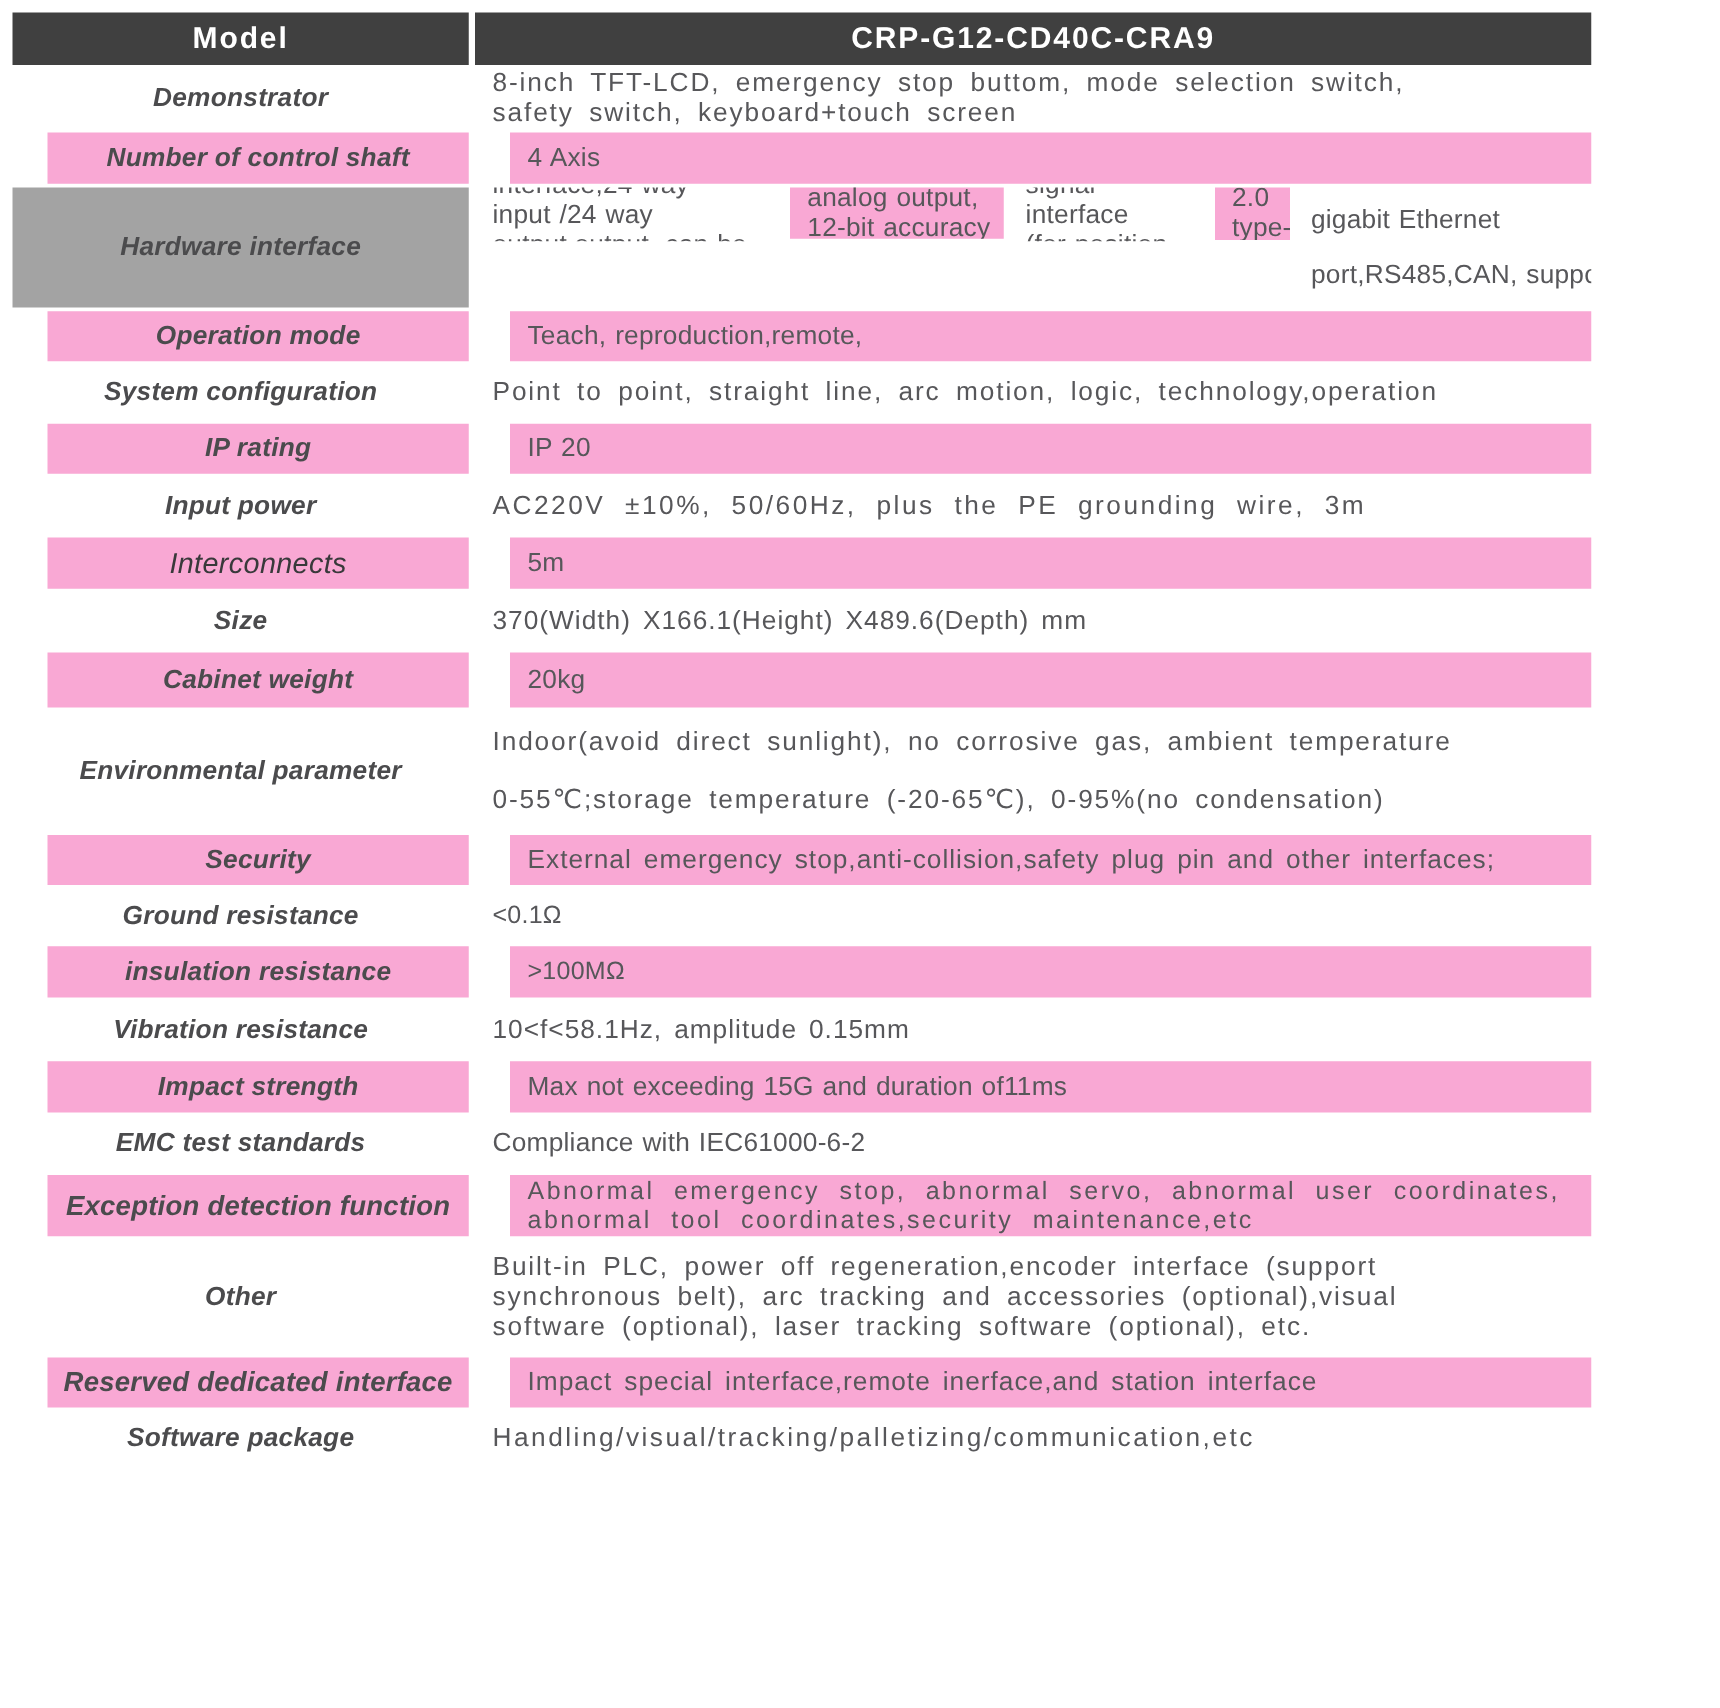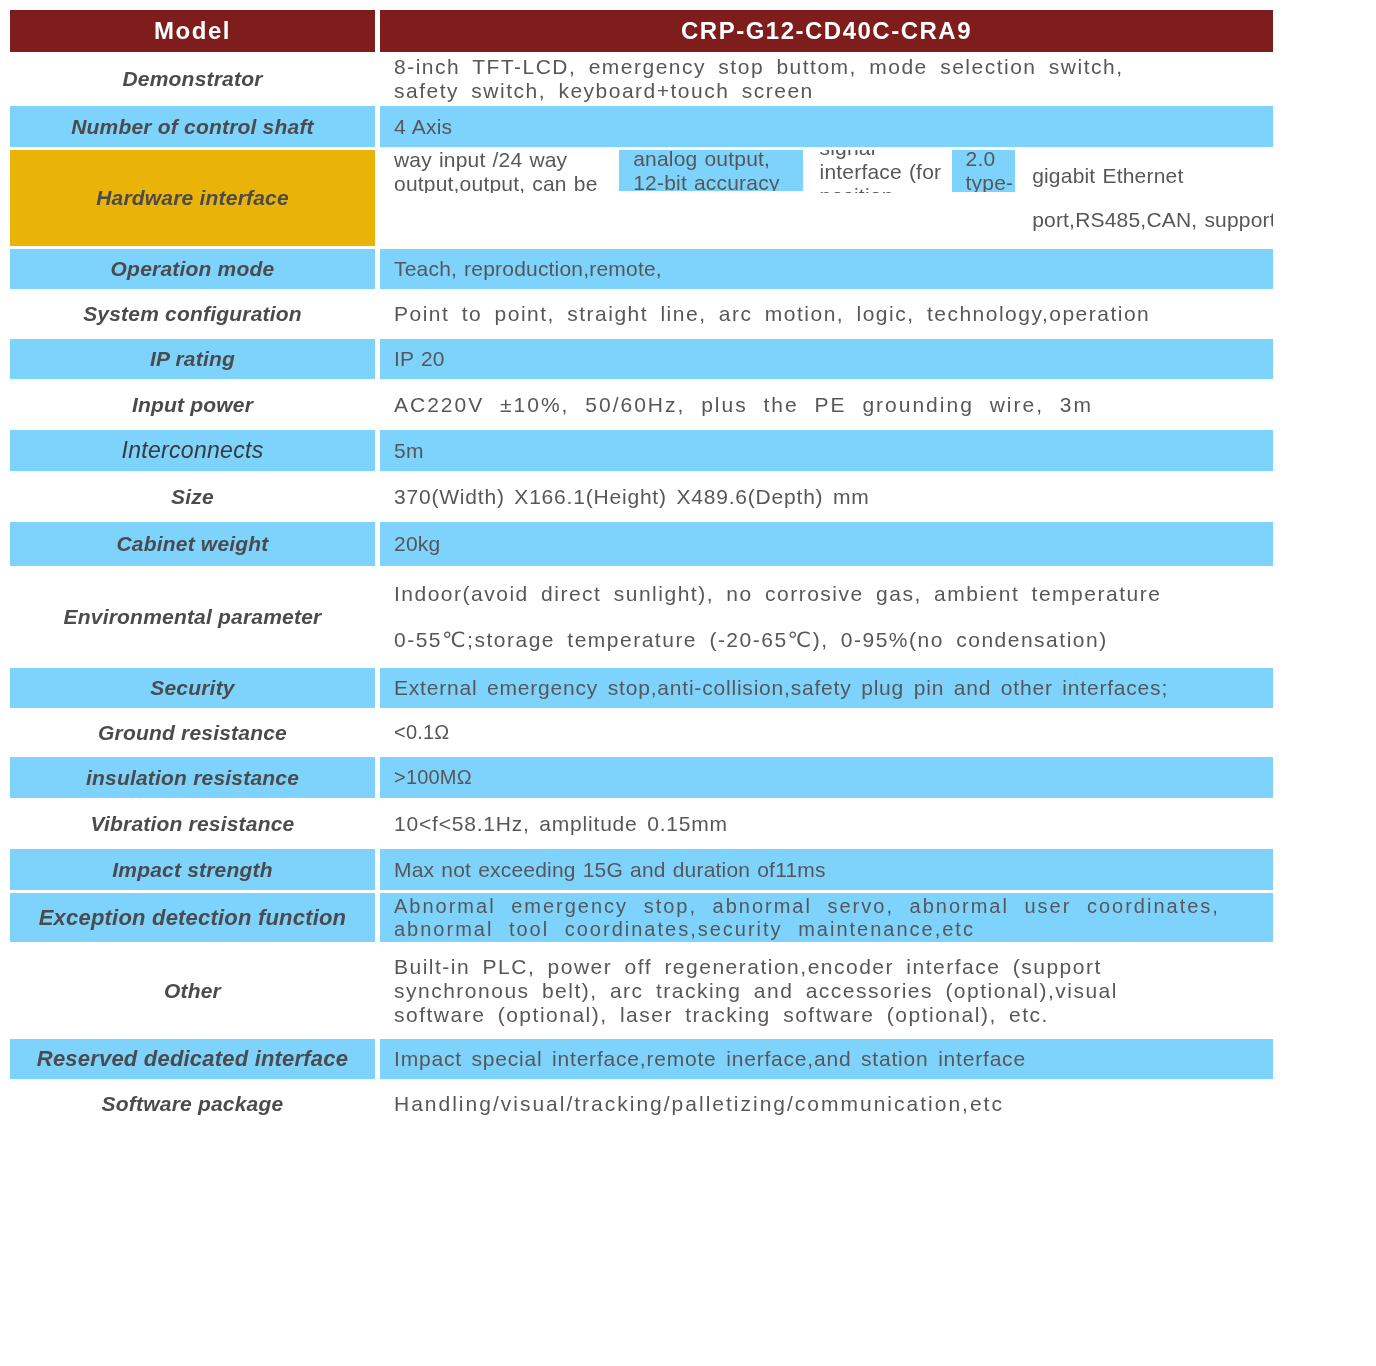--- a/index.html
+++ b/index.html
@@ -26,25 +26,25 @@
     font-weight:bold; font-size:21px; color:#4b4b4d;
     letter-spacing:0.2px;
     font-style:italic;
   }
   .value {
     padding-left:14px;
     font-size:21px; color:#57575a;
     letter-spacing:0.2px; word-spacing:1px;
     white-space:pre-wrap;
   }
-  .g  { background:#7dd3fc; }
+  .g  { background:#f9a8d4;margin-left:28px; }
   .w  { background:#ffffff; }
-  .lt { background:#eab308; }
+  .lt { background:#a3a3a3; }
   .hdr {
-    background:#7f1d1d; color:#ffffff;
+    background:#404040; color:#ffffff;
     font-weight:bold; font-size:24px; letter-spacing:1.5px;
     justify-content:center; text-align:center; padding-left:0;
   }
   .hw-vals { display:flex; flex-direction:row; gap:3px; }
   .sp1 { letter-spacing:0.8px; word-spacing:3px;text-align:right; }
   .sp2 { letter-spacing:1.5px; word-spacing:5px; }
   .sp3 { letter-spacing:2px;  word-spacing:8px; }
   .lh23 { line-height:23px; }
   .lh24 { line-height:24px; }
   .lh44 { line-height:44px; }
@@ -147,20 +147,24 @@
     <div class="row" style="height:45px">
       <div class="cell label w">Vibration resistance</div>
       <div class="cell value w sp1">10&lt;f&lt;58.1Hz, amplitude 0.15mm</div>
     </div>
 
     <div class="row" style="height:41px">
       <div class="cell label g">Impact strength</div>
       <div class="cell value g">Max not exceeding 15G and duration of11ms</div>
     </div>
 
+    <div class="row" style="height:44px">
+      <div class="cell label w">EMC test standards</div>
+      <div class="cell value w">Compliance with IEC61000-6-2</div>
+    </div>
 
     <div class="row" style="height:49px">
       <div class="cell label g" style="font-size:22px">Exception detection function</div>
       <div class="cell value g sp3 lh23 fs20">Abnormal emergency stop, abnormal servo, abnormal user coordinates,
 abnormal tool coordinates,security maintenance,etc</div>
     </div>
 
     <div class="row" style="height:91px">
       <div class="cell label w">Other</div>
       <div class="cell value w sp2 lh24">Built-in PLC, power off regeneration,encoder interface (support

